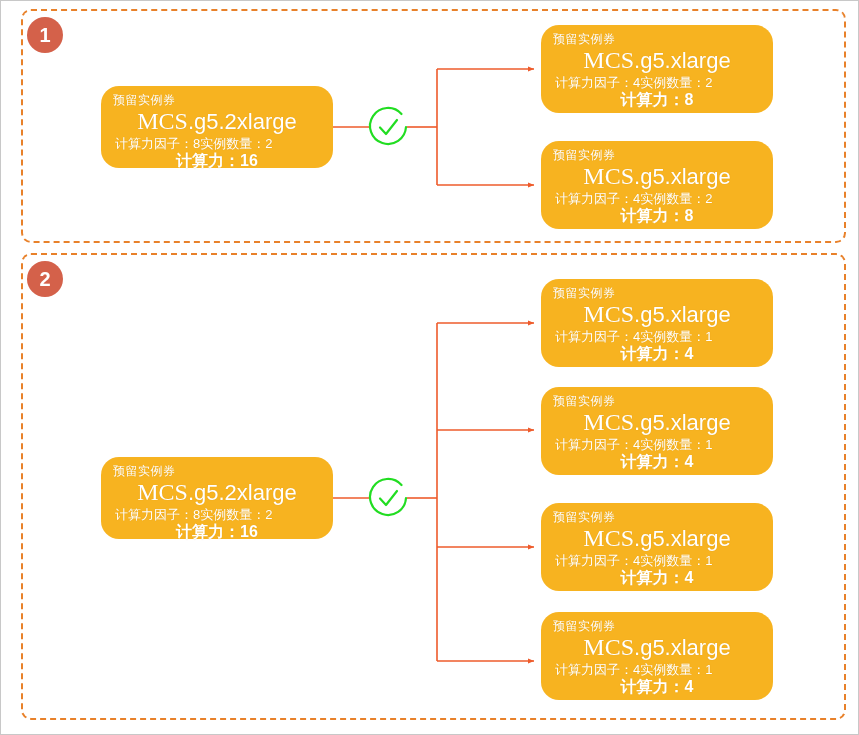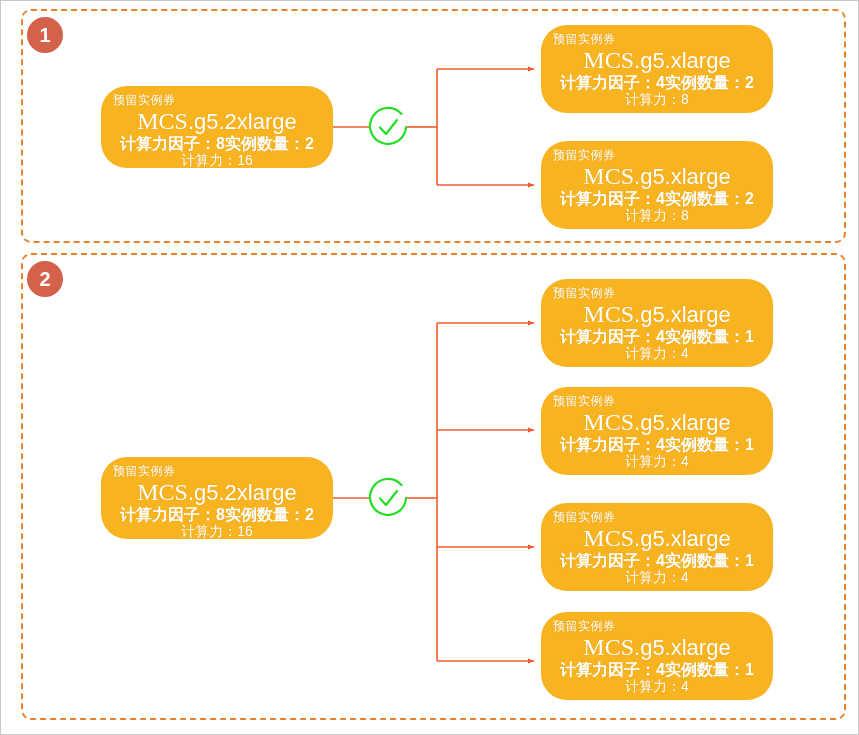--- a/index.html
+++ b/index.html
@@ -46,21 +46,21 @@
     line-height: 1;
     box-sizing: border-box;
   }
   #badge-1 { left: 26px; top: 16px; }
   #badge-2 { left: 26px; top: 260px; }
 
   
   .card {
     position: absolute;
     background: #F7B320;
-    border-radius: 26px;
+    border-radius: 18px;
     color: #ffffff;
     box-sizing: border-box;
     padding: 6px 12px 8px 12px;
     text-shadow: 0 0 1px rgba(180,120,0,0.35);
   }
   .card .coupon-label {
     font-size: 12px;
     line-height: 16px;
     text-align: left;
     letter-spacing: 0.5px;
@@ -70,30 +70,30 @@
     line-height: 26px;
     text-align: center;
     white-space: nowrap;
   }
   .card .spec-name .prefix {
     font-family: "Liberation Serif", "DejaVu Serif", serif;
     font-size: 24px;
   }
   .card .metrics-row {
     display: flex;
-    justify-content: center;
+    justify-content: flex-start;
+    font-size: 13px;
+    line-height: 17px;
+    padding: 0 2px;
+  }
+  .card .metrics-center {
     font-size: 16px;
     line-height: 17px;
-    padding: 0 2px;
+    text-align: center;
     font-weight: bold;
-  }
-  .card .metrics-center {
-    font-size: 14px;
-    line-height: 17px;
-    text-align: center;
   }
 
   
   .card.source { width: 232px; height: 82px; }
   .card.target { width: 232px; height: 88px; }
 
   
   #wires {
     position: absolute;
     left: 0; top: 0;

